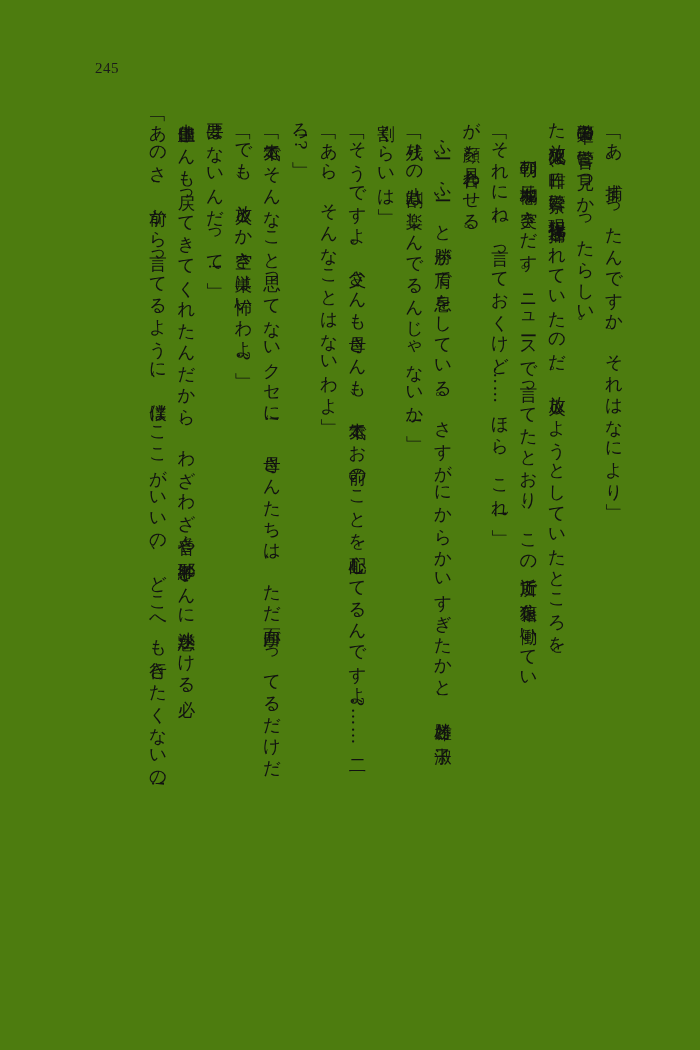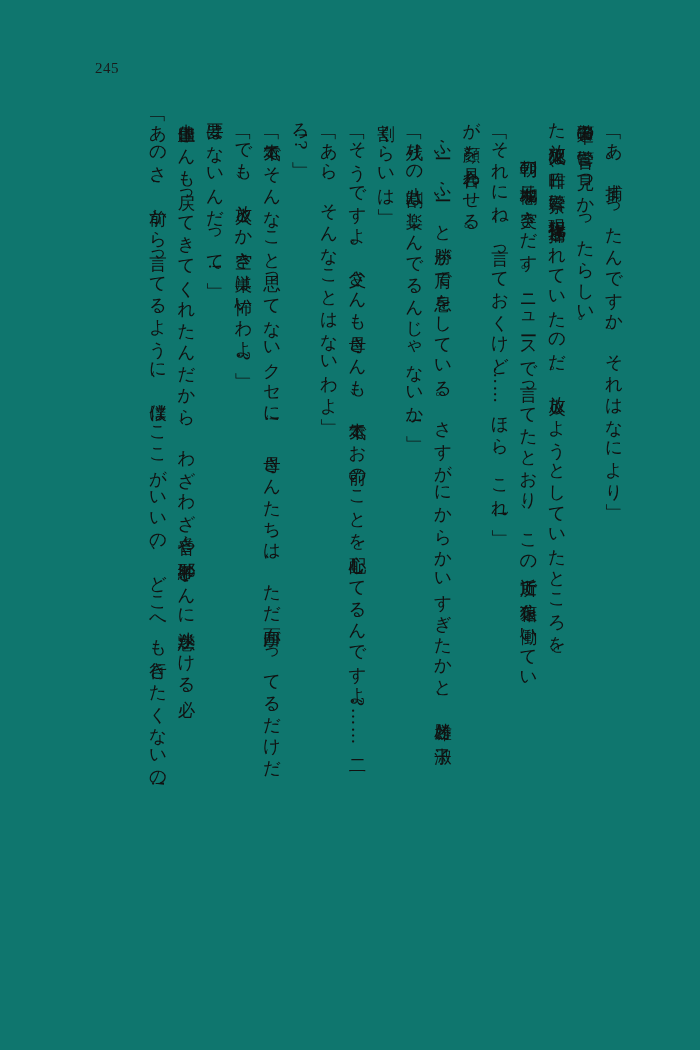--- a/index.html
+++ b/index.html
@@ -15,21 +15,21 @@
     position: relative;
     overflow: hidden;
   }
 
   .page {
     position: absolute;
     left: 0;
     top: 0;
     width: 700px;
     height: 1050px;
-    background: #0f766e;
+    background: #4d7c0f;
   }
 
   
   .page-number {
     position: absolute;
     left: 95px;
     top: 60px;
     font-size: 15px;
     letter-spacing: 0.5px;
     font-family: "Liberation Serif", "DejaVu Serif", serif;

